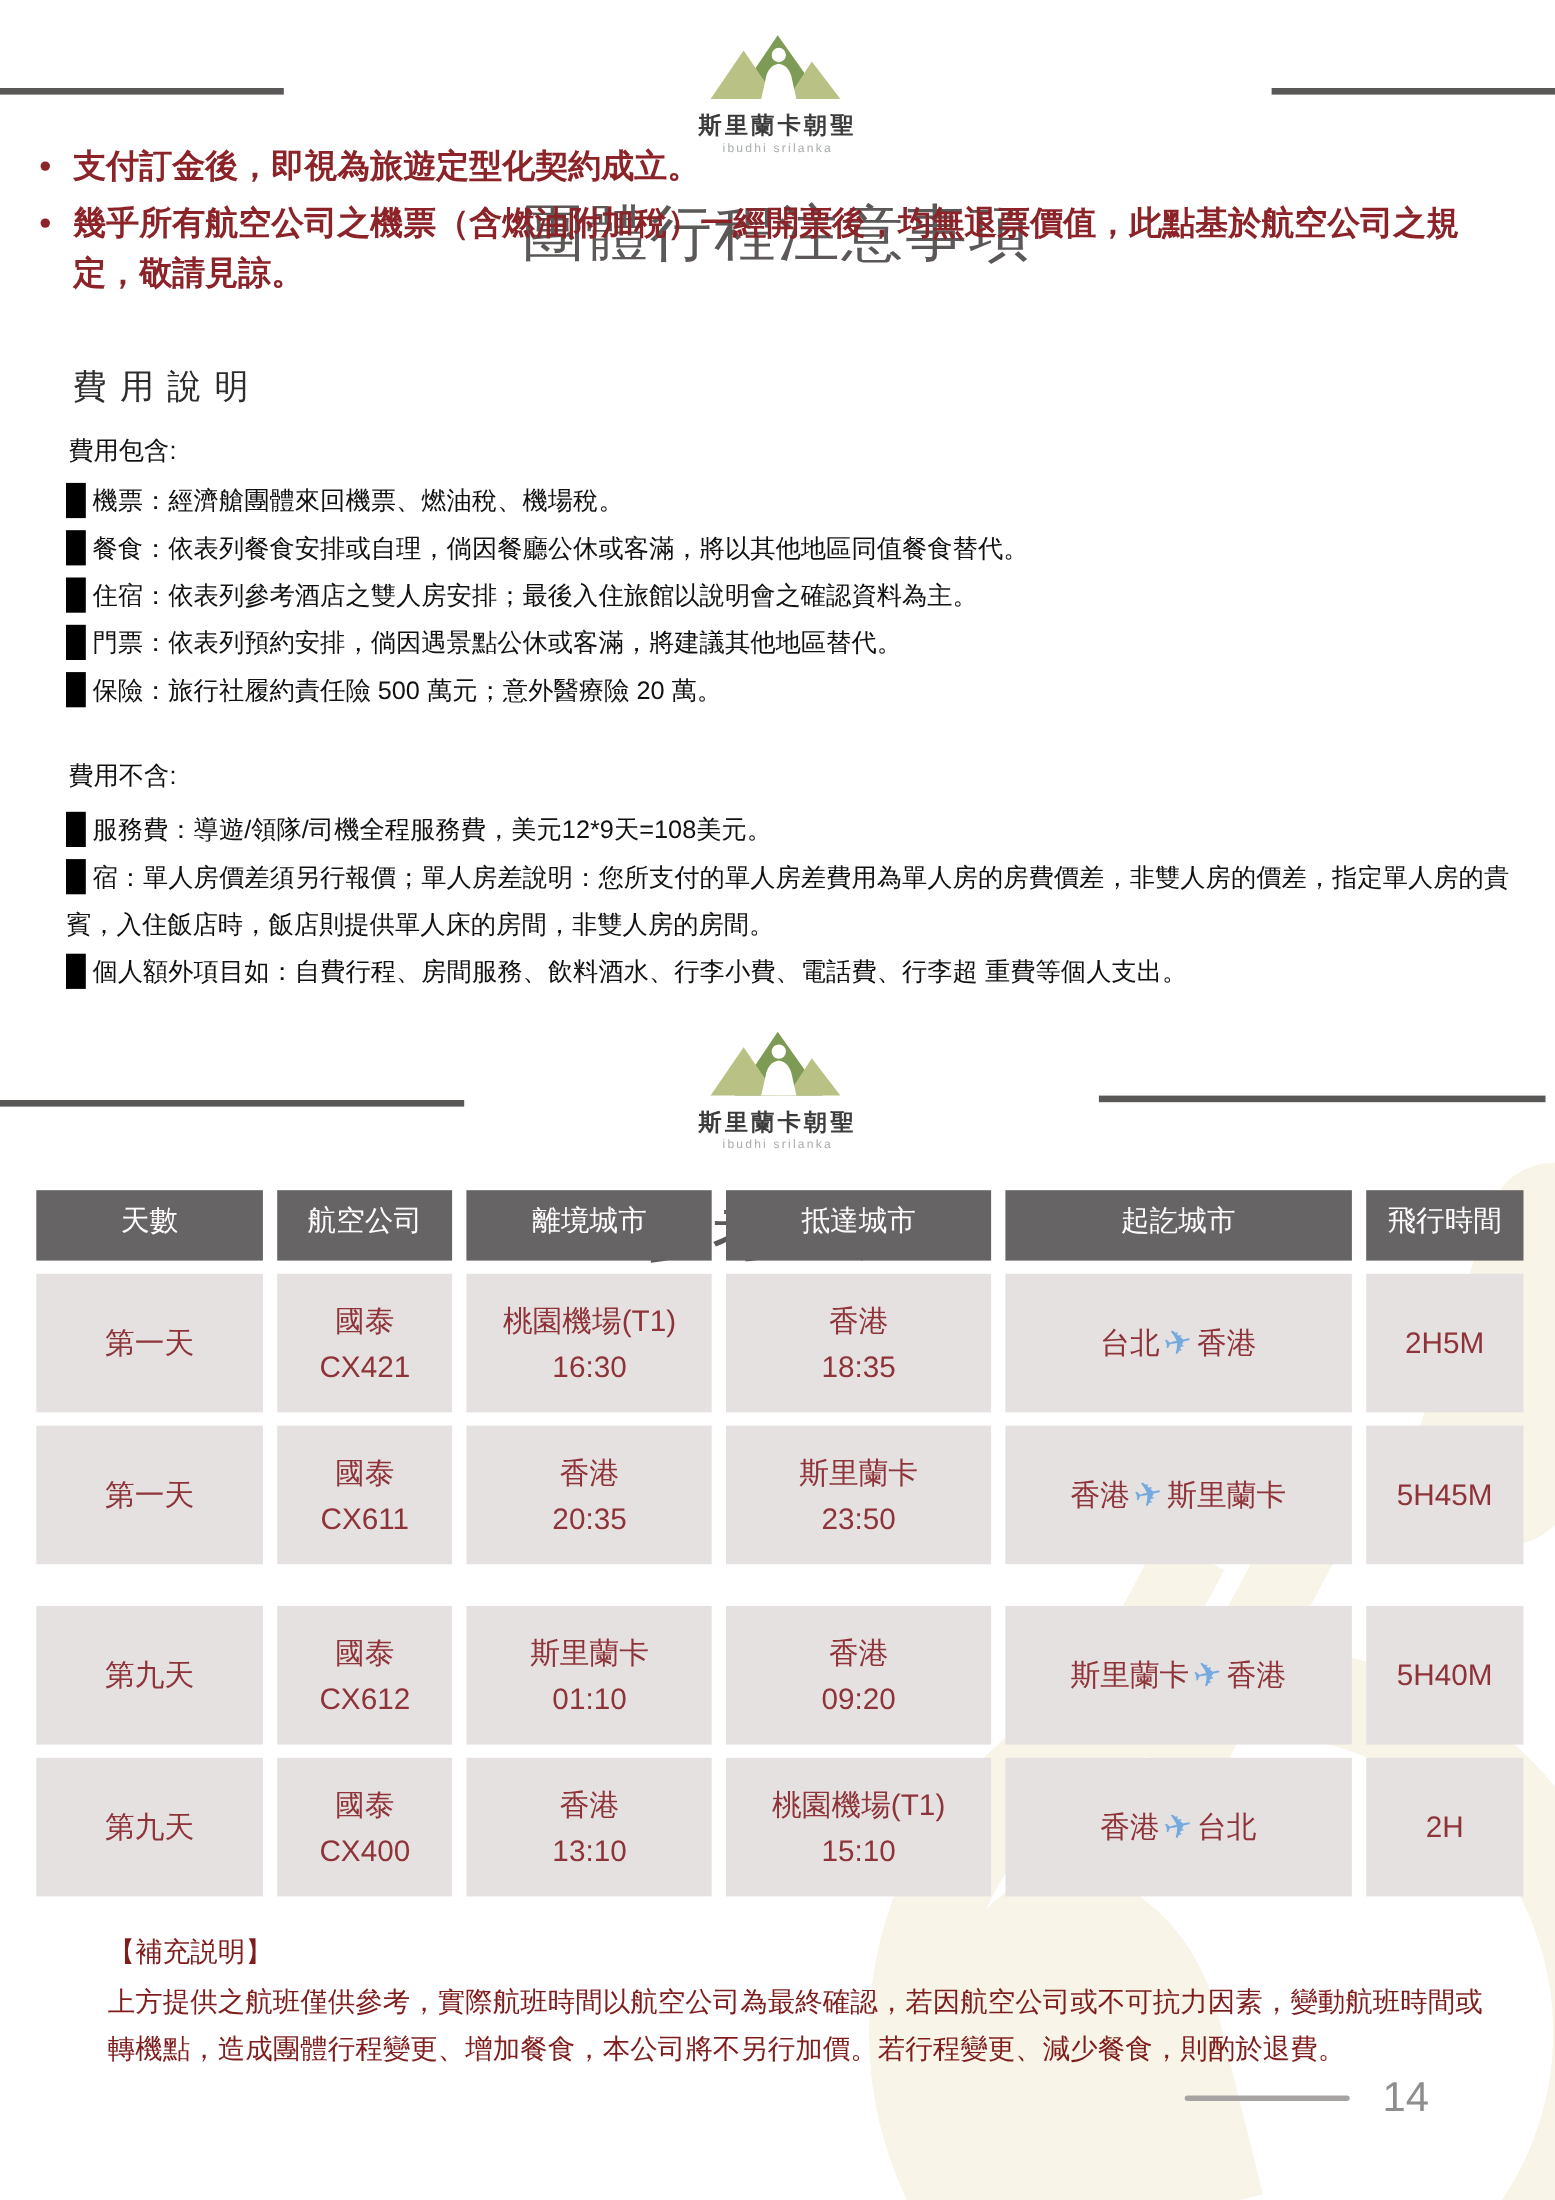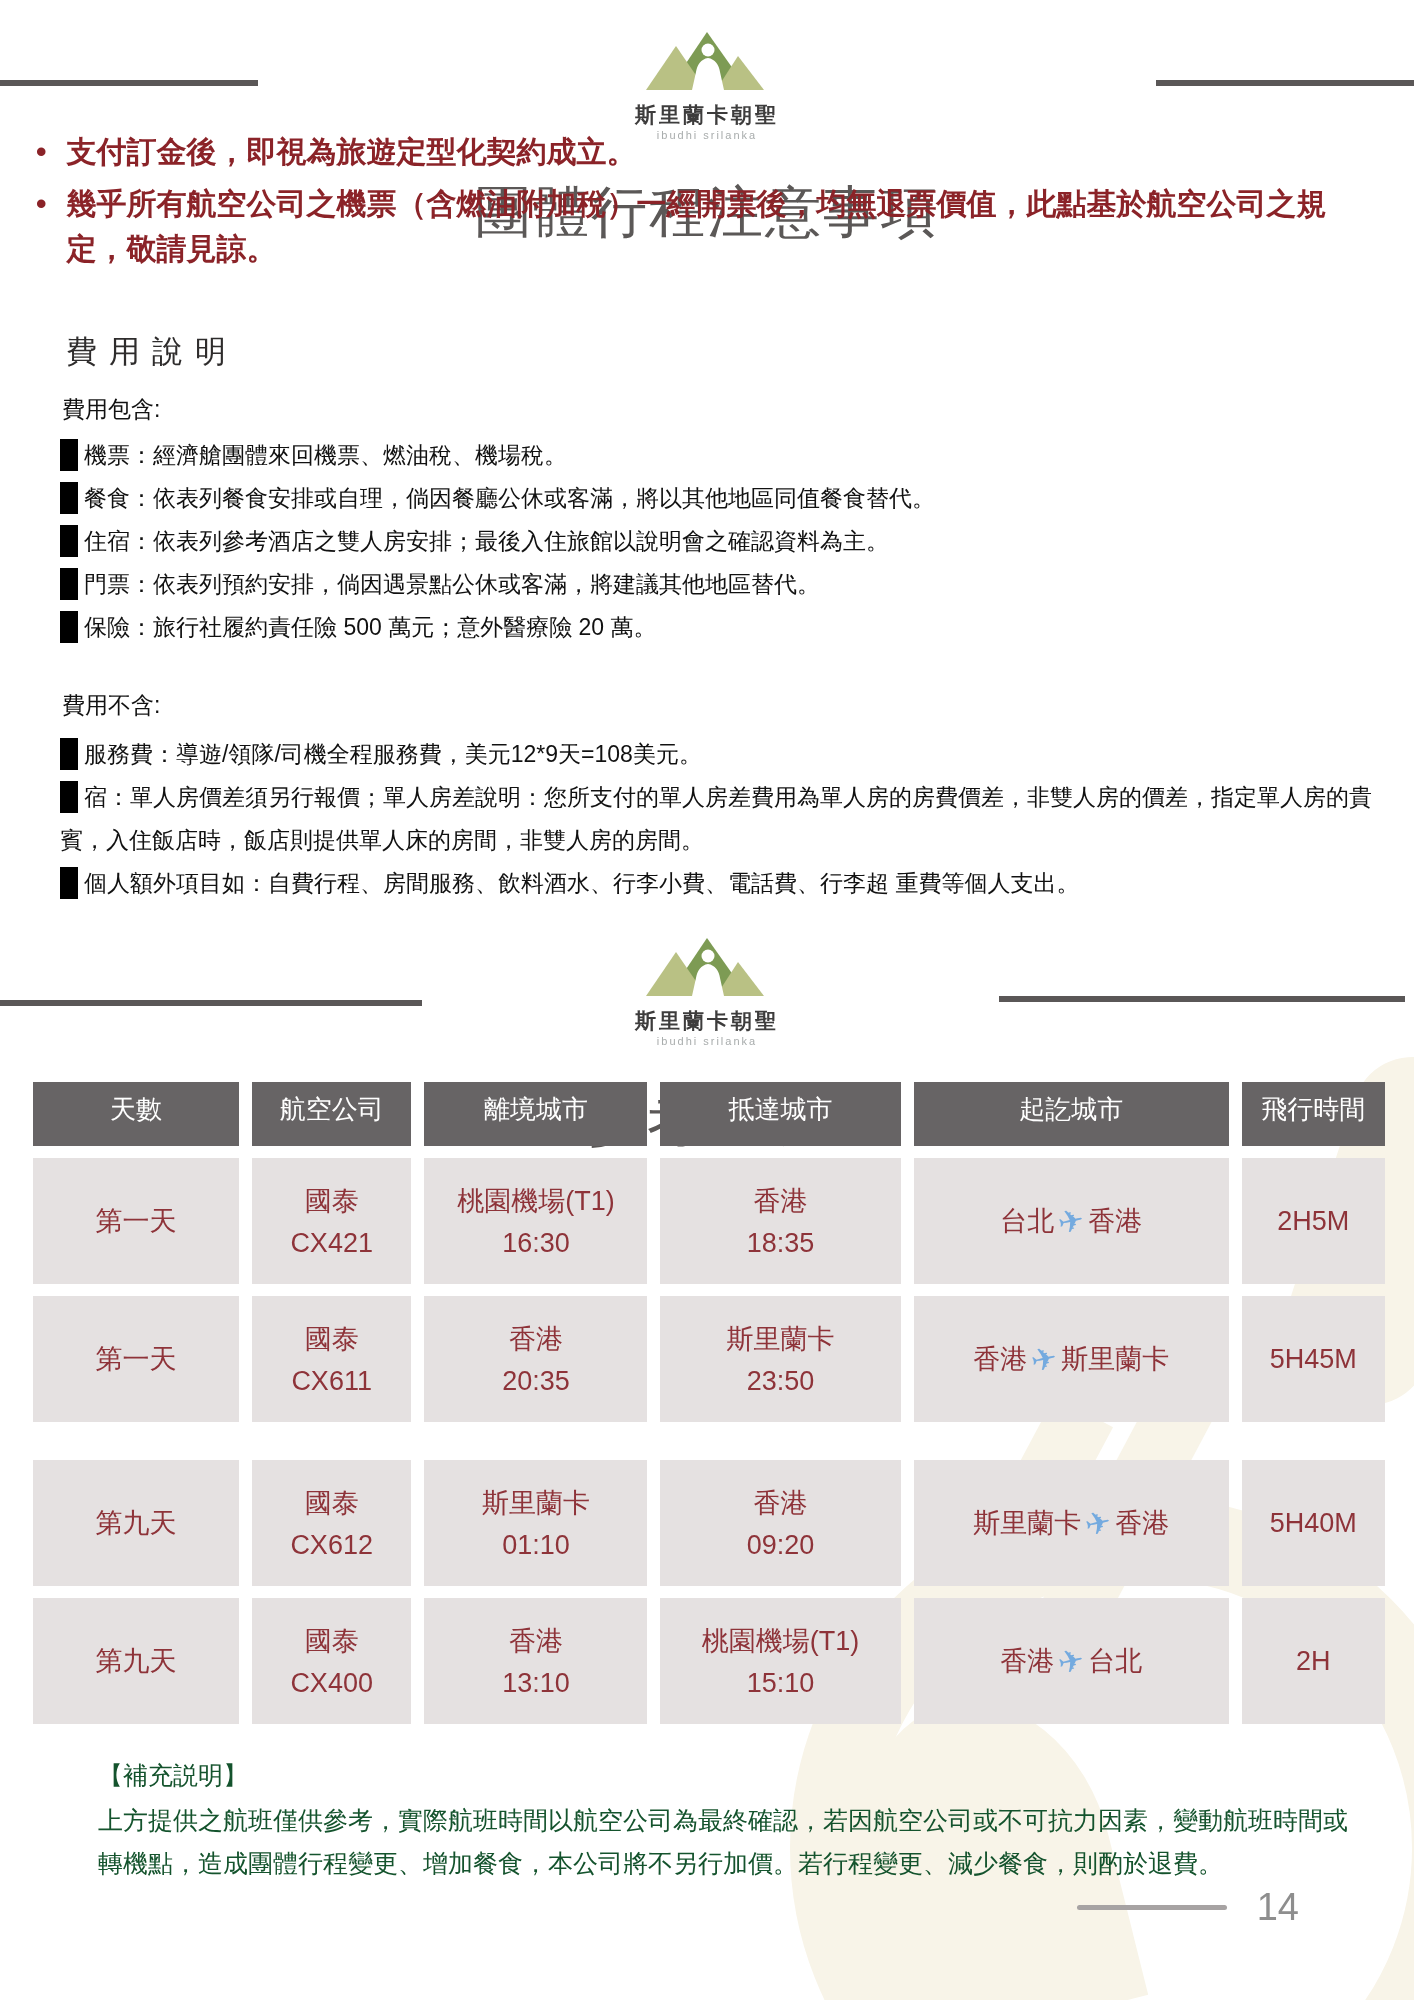--- a/index.html
+++ b/index.html
@@ -50,21 +50,21 @@
   .th{background:#676465;color:#fff;height:64px;font-size:26px;display:flex;
       justify-content:center;align-items:flex-start;padding-top:10px;box-sizing:border-box;}
   .t-row{margin-top:12px;}
   .t-row.gap-big{margin-top:38px;}
   .td{background:#e5e1e1;color:#8e3339;font-size:27px;height:126px;display:flex;
       flex-direction:column;justify-content:center;align-items:center;gap:9px;box-sizing:border-box;}
   .td.route{flex-direction:row;gap:2px;}
   .plane{color:#74aadf;font-size:31px;display:inline-block;transform:rotate(-12deg);margin:0 2px;}
 
   
-  #supplement{top:1754px;left:98px;width:1290px;color:#14532d;font-size:25px;line-height:43px;}
+  #supplement{top:1754px;left:98px;width:1290px;color:#7f1d1d;font-size:25px;line-height:43px;}
   #supplement .sup-title{margin-bottom:2px;}
 
   
   #footer{top:1886px;right:115px;display:flex;align-items:center;gap:30px;}
   .footer-dash{width:150px;height:5px;background:#a7a3a3;border-radius:3px;}
   .page-num{font-size:38px;color:#8e8e8e;}
 </style>
 </head>
 <body>
 

